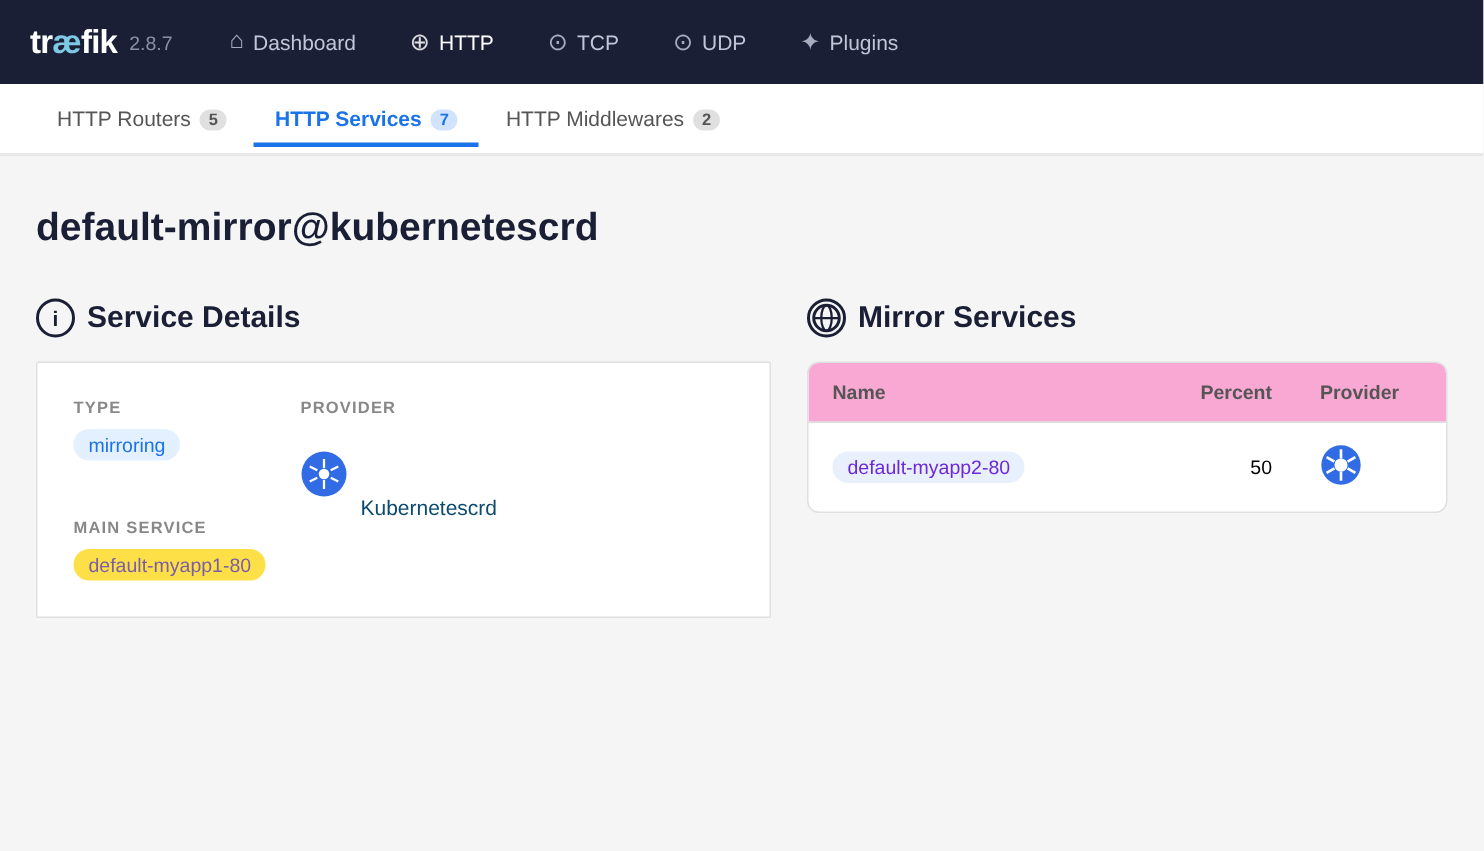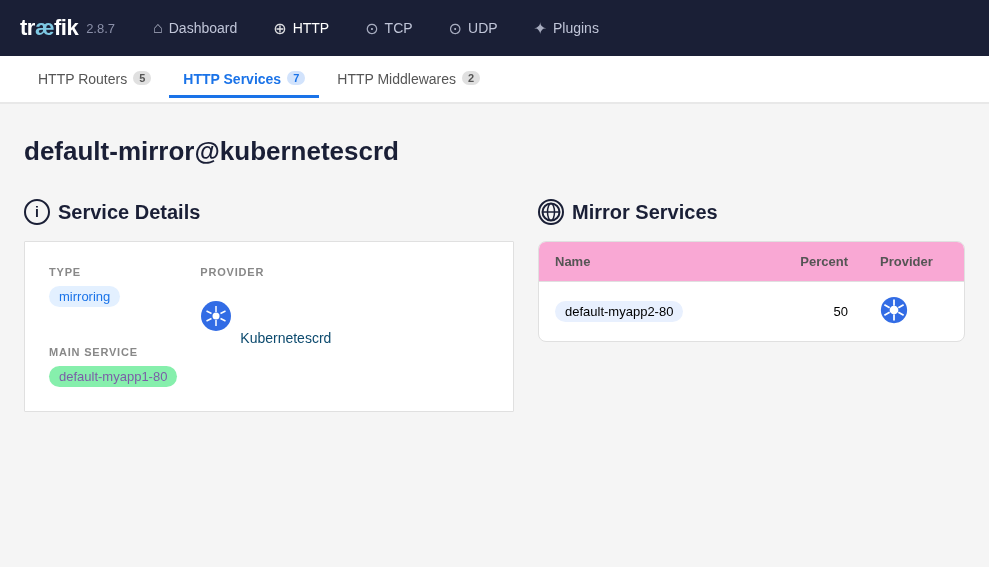--- a/index.html
+++ b/index.html
@@ -51,21 +51,21 @@
       background: white;
       border-bottom: 2px solid #e8e8e8;
       display: flex;
       align-items: center;
       padding: 0 24px;
       height: 48px;
       gap: 4px;
     }
     .sub-nav-item {
       display: flex;
-      align-items: flex-start;
+      align-items: flex-end;
       gap: 6px;
       padding: 8px 14px;
       font-size: 14px;
       color: #555;
       cursor: pointer;
       border-bottom: 3px solid transparent;
       margin-bottom: -2px;
       text-decoration: none;
     }
     .sub-nav-item.active {
@@ -161,21 +161,21 @@
       padding: 3px 10px;
       border-radius: 12px;
       font-size: 13px;
       font-weight: 500;
     }
     .tag-blue {
       background: #e3f0ff;
       color: #1a73e8;
     }
     .tag-purple {
-      background: #86efac;
+      background: #fde047;
       color: #7b5ea7;
     }
     .provider-row {
       display: flex;
       align-items: center;
       gap: 8px;
     }
     .status-row {
       display: flex;
       align-items: center;
@@ -226,21 +226,21 @@
     .mirror-table td {
       padding: 14px 16px;
       font-size: 13px;
       border-bottom: 1px solid #f0f0f0;
       vertical-align: middle;
     }
     .mirror-table tr:last-child td {
       border-bottom: none;
     }
     .service-link {
-      color: #000000;
+      color: #6d28d9;
       background: #e8f0fe;
       padding: 3px 10px;
       border-radius: 12px;
       font-size: 13px;
       font-weight: 500;
       text-decoration: none;
       cursor: pointer;
     }
 
     

